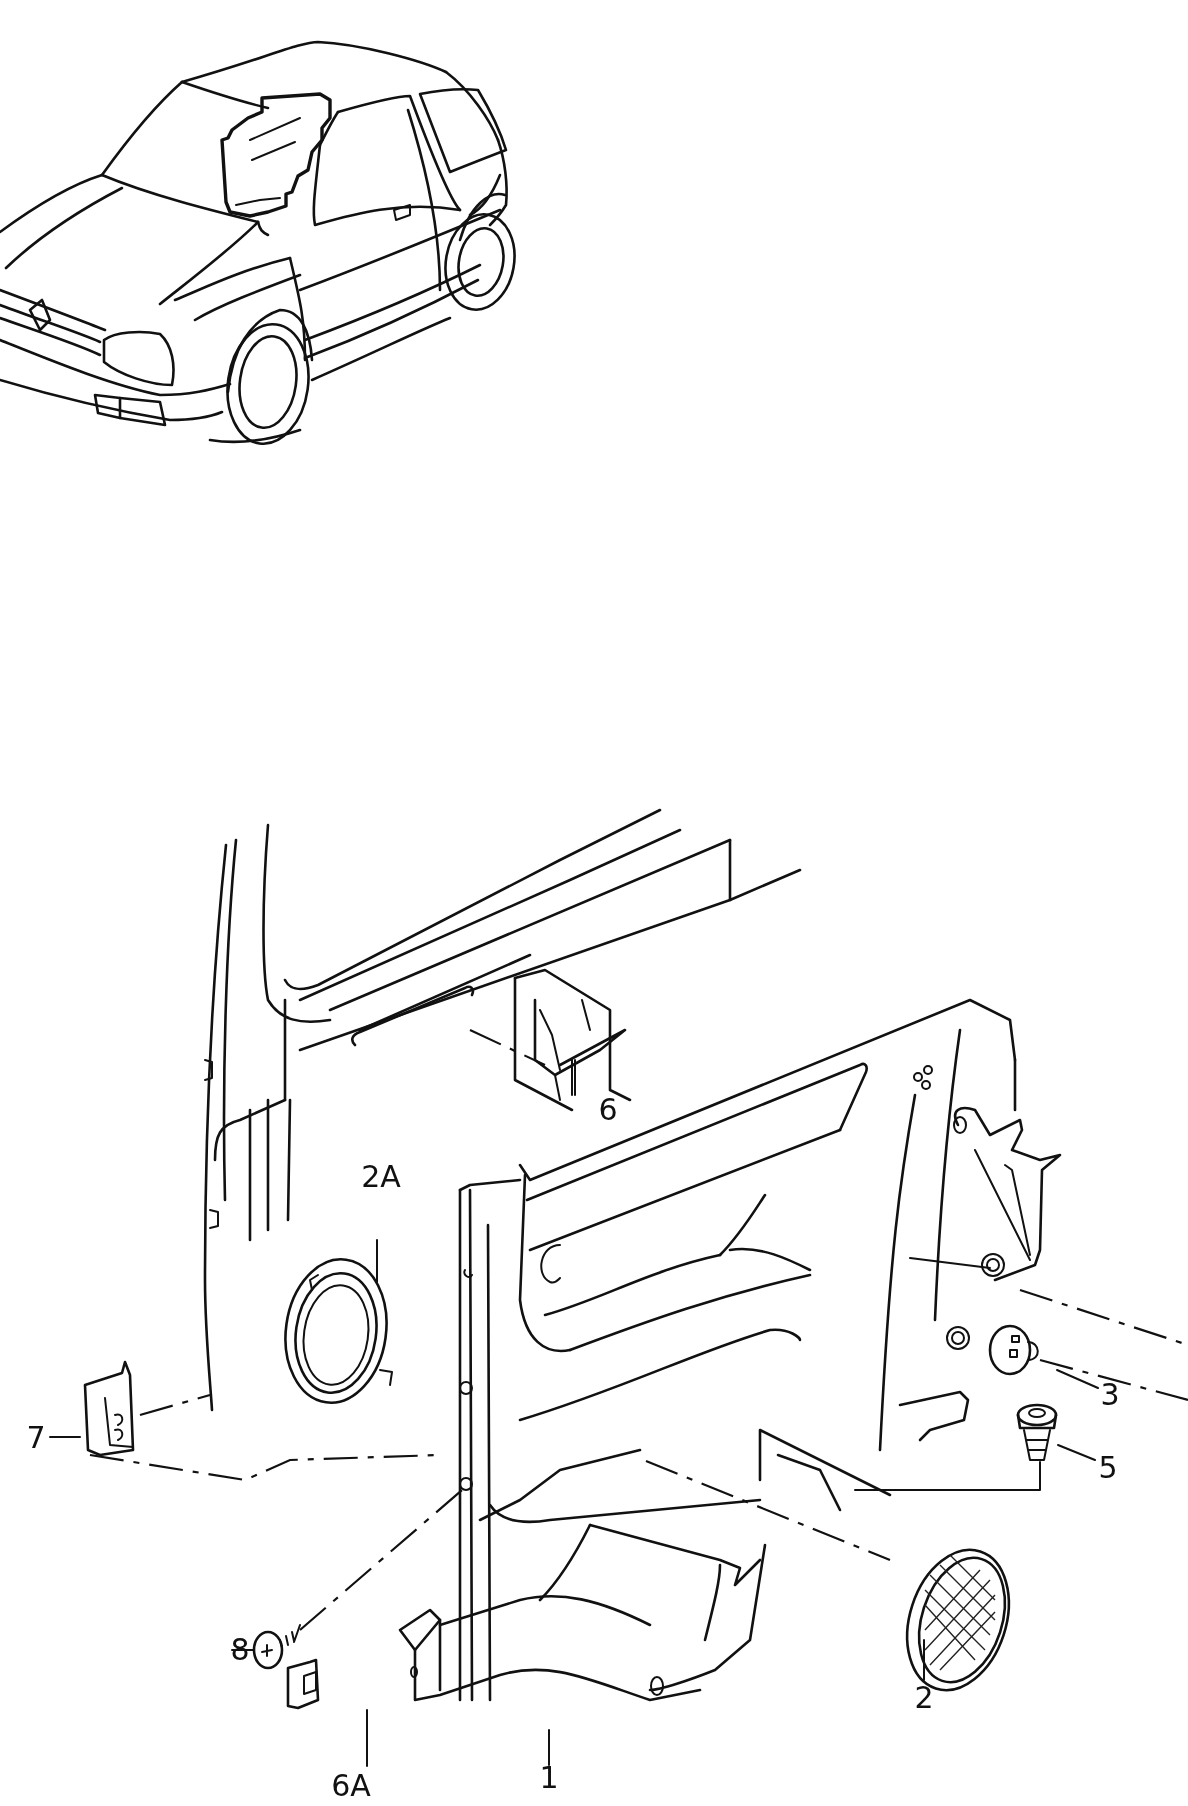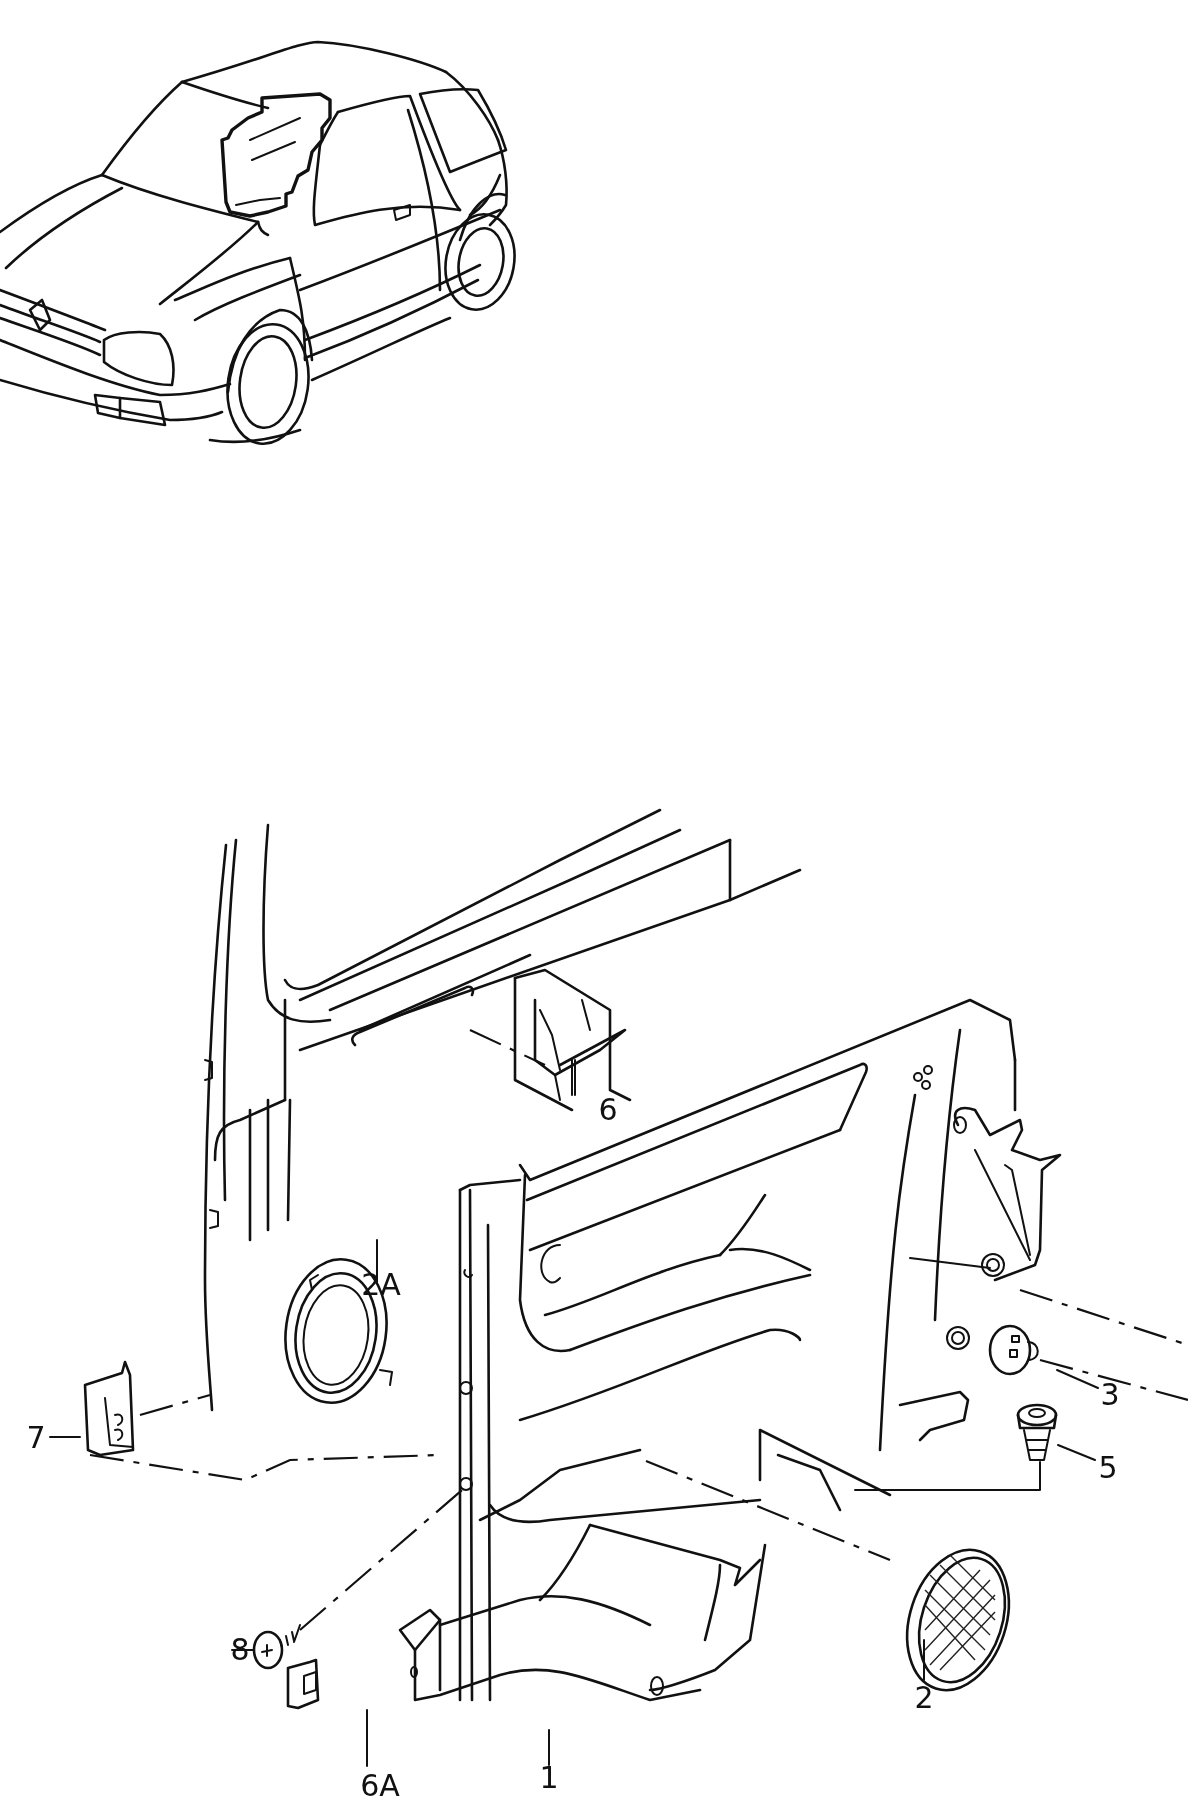--- a/index.html
+++ b/index.html
@@ -223,19 +223,19 @@
     <path class="dash" d="M646,1461 L890,1560"></path>
     <path class="dash" d="M140,1415 L210,1395"></path>
     <path class="dash" d="M90,1455 L245,1480 L290,1460 L440,1455"></path>
     <path class="dash" d="M300,1630 L462,1490"></path>
     <path class="dash" d="M470,1030 L545,1065"></path>
   </g>
 </svg>
 
 <div class="callout" style="left:549px;top:1778px">1</div>
 <div class="callout" style="left:924px;top:1698px">2</div>
-<div class="callout" style="left:381px;top:1285px">2A</div>
+<div class="callout" style="left:381px;top:1177px">2A</div>
 <div class="callout" style="left:1110px;top:1395px">3</div>
 <div class="callout" style="left:1108px;top:1468px">5</div>
 <div class="callout" style="left:608px;top:1110px">6</div>
-<div class="callout" style="left:380px;top:1786px">6A</div>
+<div class="callout" style="left:351px;top:1786px">6A</div>
 <div class="callout" style="left:36px;top:1438px">7</div>
 <div class="callout" style="left:240px;top:1650px">8</div>
 
 </body></html>

